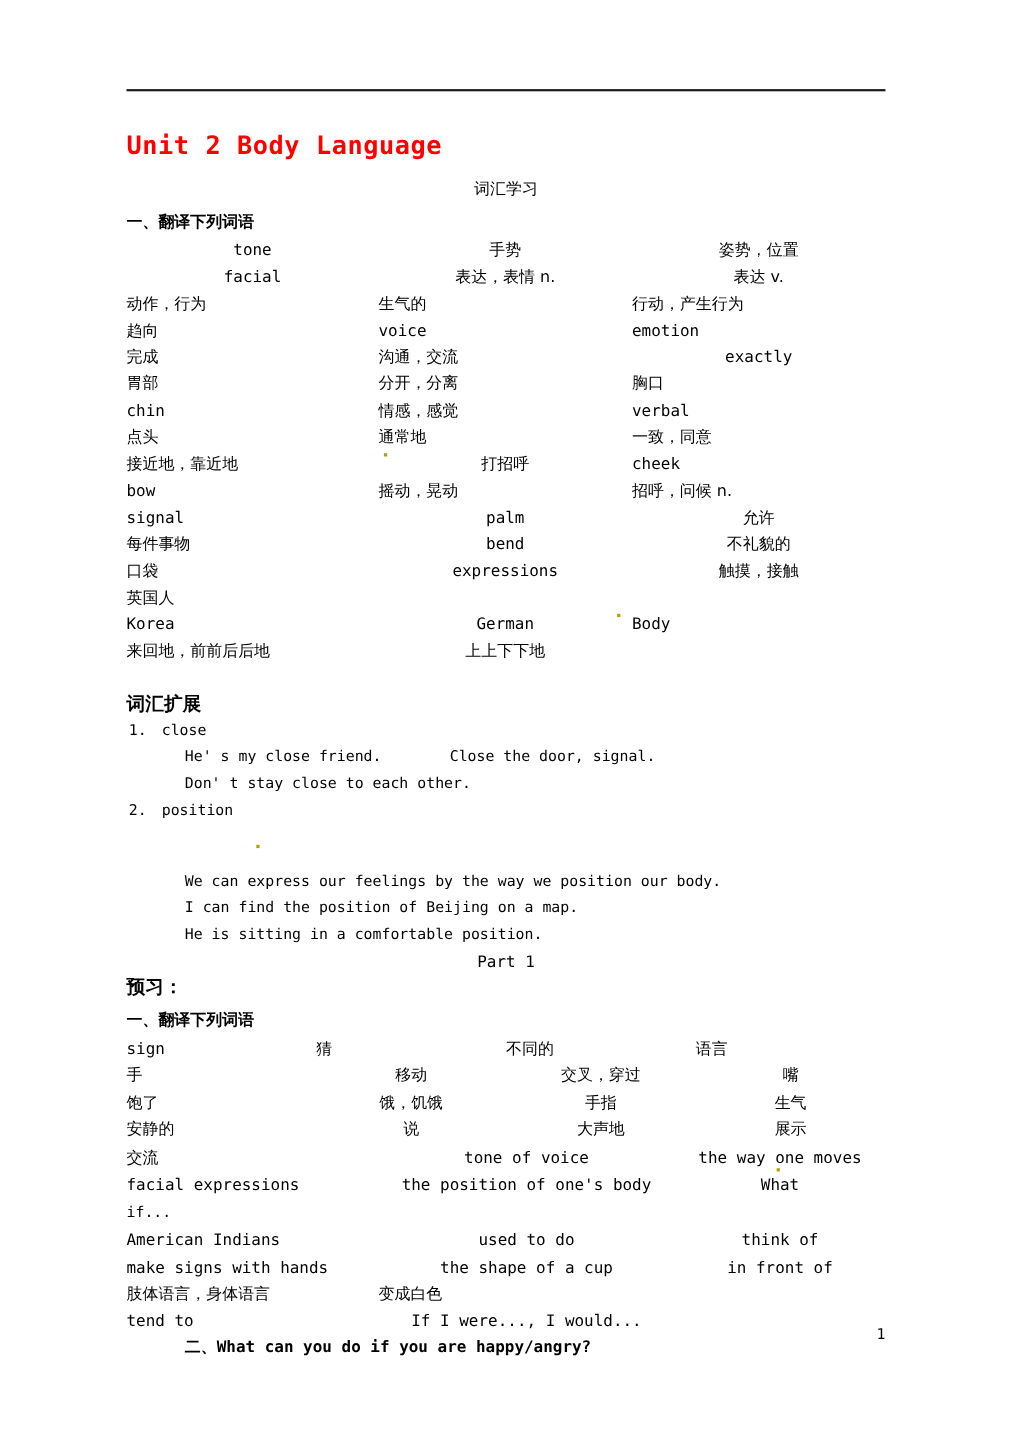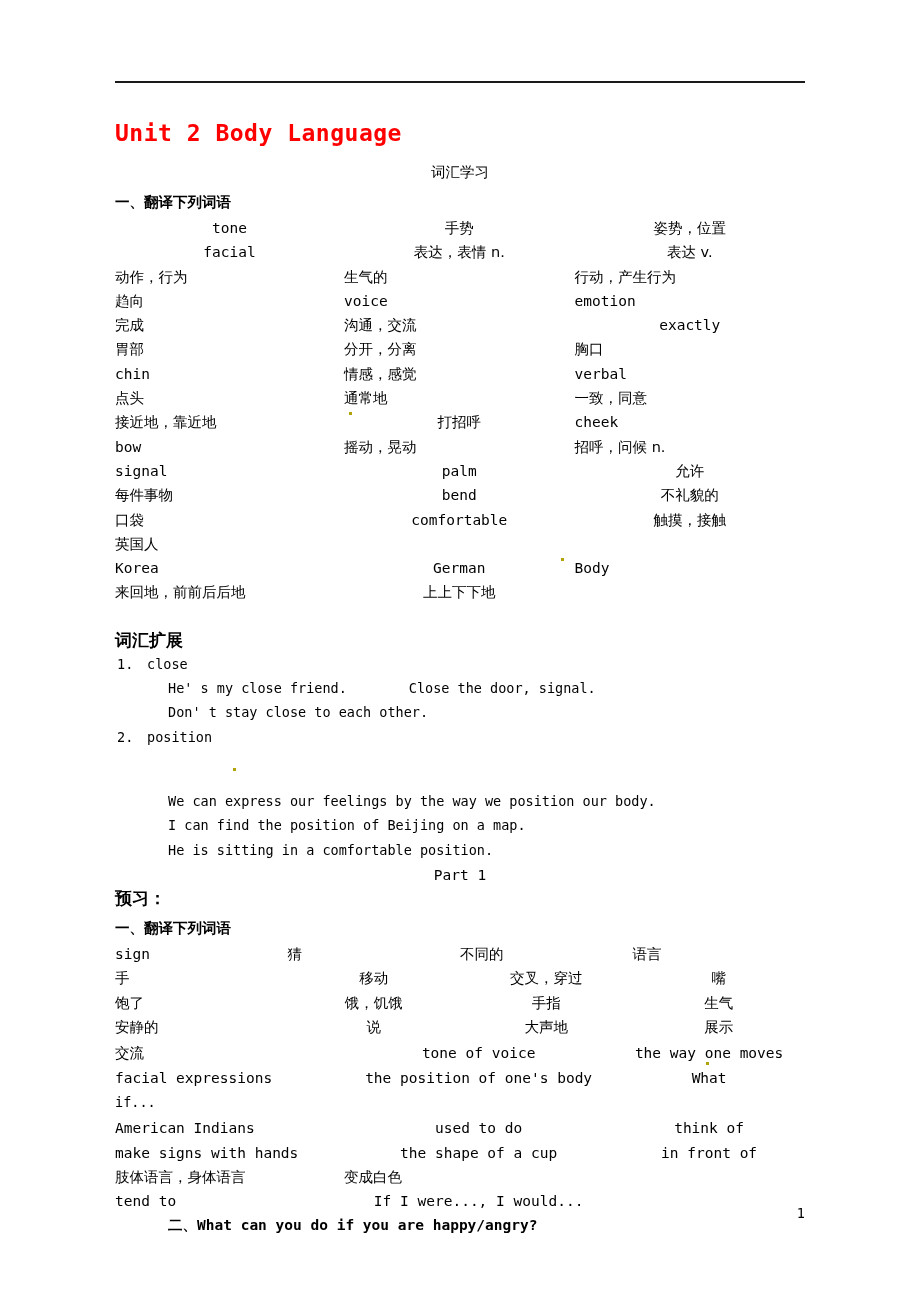--- a/index.html
+++ b/index.html
@@ -228,21 +228,21 @@
             <td class="mono c">palm</td>
             <td class="cjk c">允许</td>
           </tr>
           <tr>
             <td class="cjk l">每件事物</td>
             <td class="mono c">bend</td>
             <td class="cjk c">不礼貌的</td>
           </tr>
           <tr>
             <td class="cjk l">口袋</td>
-            <td class="mono c">comfortable</td>
+            <td class="mono c">expressions</td>
             <td class="cjk c">触摸，接触</td>
           </tr>
           <tr>
             <td class="cjk l">英国人</td>
             <td class="cjk l"></td>
             <td class="cjk l"></td>
           </tr>
           <tr>
             <td class="mono l">Korea</td>
             <td class="mono c">German</td>

